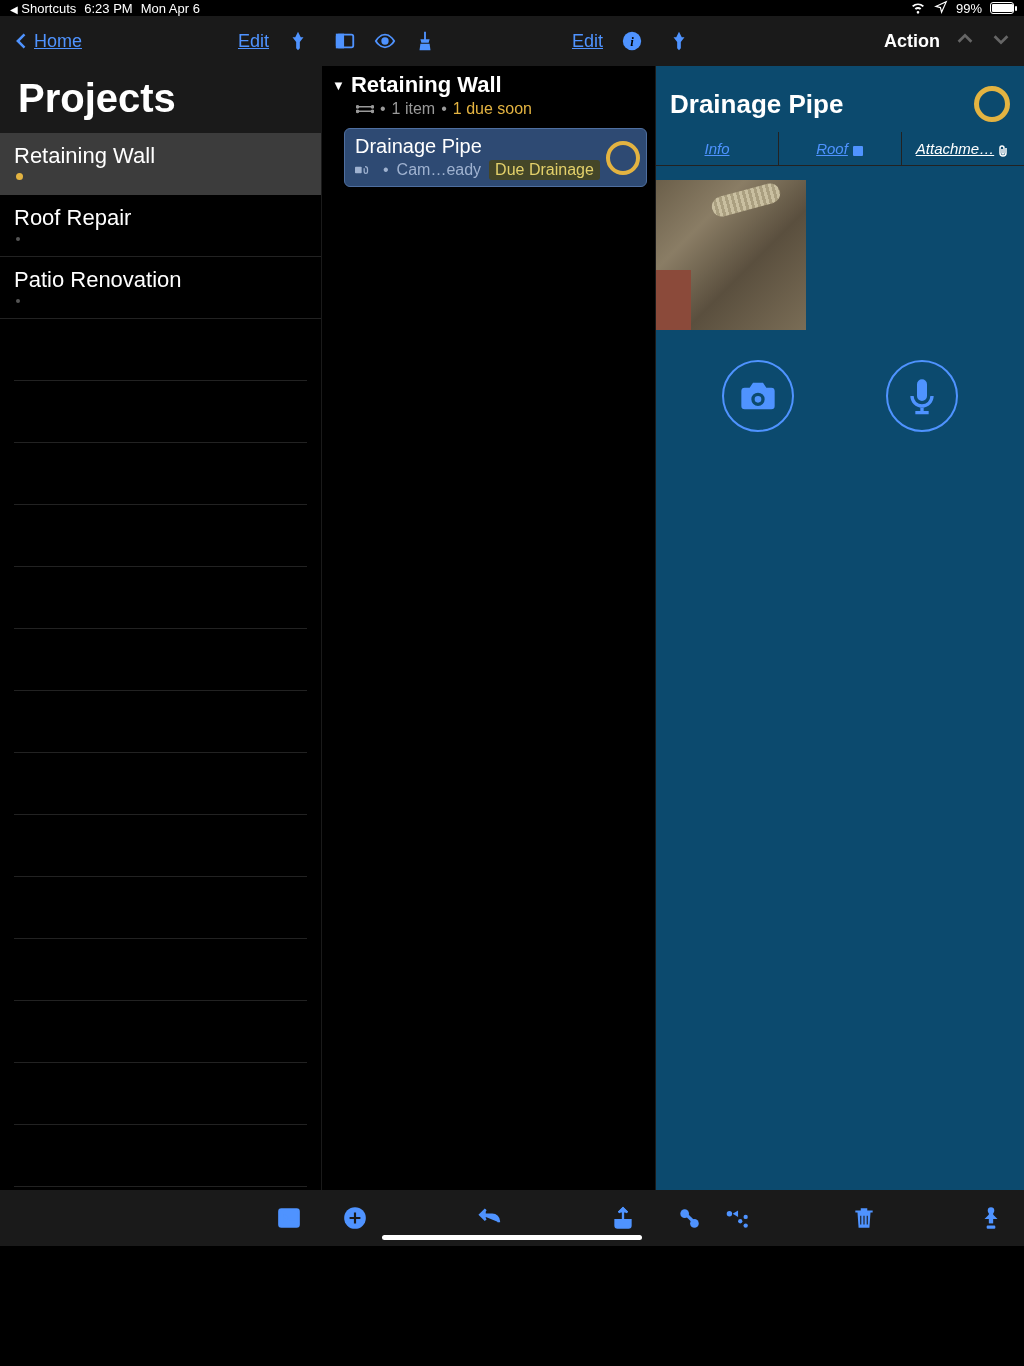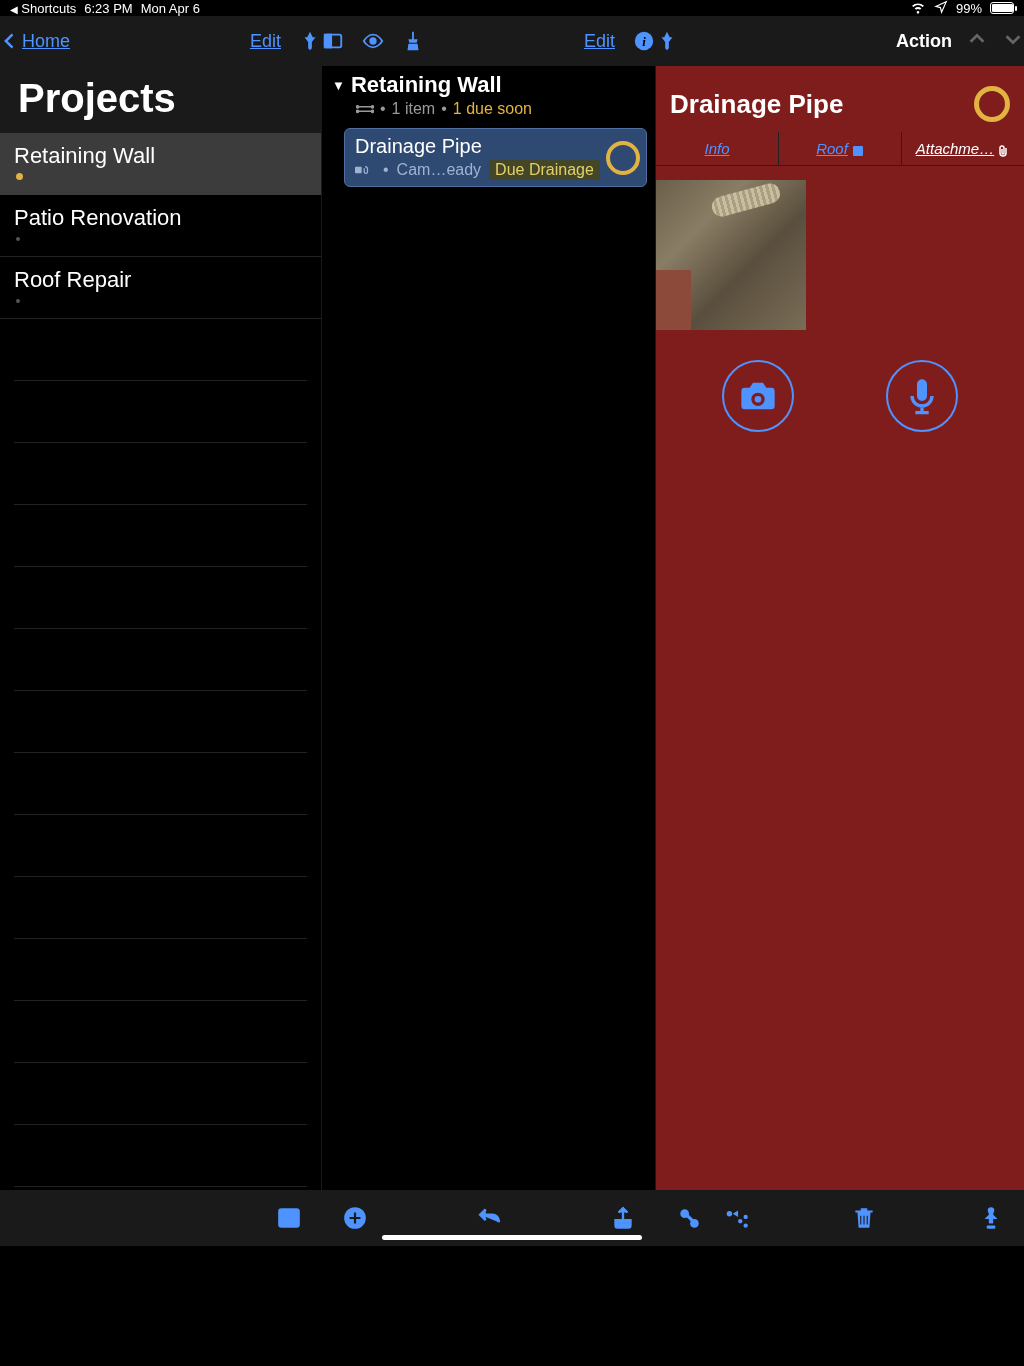--- a/index.html
+++ b/index.html
@@ -3,22 +3,22 @@
 <meta charset="utf-8">
 <style>
   * { margin: 0; padding: 0; box-sizing: border-box; }
   html, body { width: 1024px; height: 1366px; background: #000; color: #fff; font-family: -apple-system, "Helvetica Neue", Arial, sans-serif; overflow: hidden; }
   .status-bar { height: 16px; background: #000; display: flex; align-items: center; justify-content: space-between; padding: 0 10px; font-size: 13px; font-weight: 500; }
   .status-left, .status-right { display: flex; align-items: center; gap: 8px; }
   .status-left .tri { font-size: 10px; }
   .columns { display: flex; height: 1174px; }
   .col1 { width: 322px; background: #000; border-right: 1px solid #1a1a1a; display: flex; flex-direction: column; }
   .col2 { width: 334px; background: #000; border-right: 1px solid #1a1a1a; display: flex; flex-direction: column; }
-  .col3 { flex: 1; background: #7f1d1d; display: flex; flex-direction: column; }
-  .nav { height: 50px; display: flex; align-items: center; justify-content: space-between; padding: 0 0; background: #1a1a1a; }
+  .col3 { flex: 1; background: #0c4a6e; display: flex; flex-direction: column; }
+  .nav { height: 50px; display: flex; align-items: center; justify-content: space-between; padding: 0 12px; background: #1a1a1a; }
   .nav-left, .nav-right { display: flex; align-items: center; gap: 18px; }
   .link { color: #4f93ff; text-decoration: underline; font-size: 18px; cursor: pointer; }
   .icon { width: 22px; height: 22px; display: inline-flex; align-items: center; justify-content: center; }
   .pin svg, .icon svg { width: 100%; height: 100%; }
   .col1-title { font-size: 40px; font-weight: 700; padding: 10px 18px 12px; background: #1a1a1a; }
   .projects-list { flex: 1; overflow: hidden; }
   .project-row { padding: 10px 14px 6px; border-bottom: 1px solid #222; min-height: 62px; }
   .project-row.selected { background: #3c3c3c; border-bottom: 1px solid #3c3c3c; }
   .project-name { font-size: 22px; font-weight: 400; color: #fff; }
   .project-dot { width: 7px; height: 7px; border-radius: 50%; background: #e3b341; margin-top: 4px; margin-left: 2px; }
@@ -116,25 +116,25 @@
         </span>
       </div>
     </div>
     <div class="col1-title">Projects</div>
     <div class="projects-list">
       <div class="project-row selected">
         <div class="project-name">Retaining Wall</div>
         <div class="project-dot"></div>
       </div>
       <div class="project-row">
+        <div class="project-name">Roof Repair</div>
+        <div class="project-subdot"></div>
+      </div>
+      <div class="project-row">
         <div class="project-name">Patio Renovation</div>
-        <div class="project-subdot"></div>
-      </div>
-      <div class="project-row">
-        <div class="project-name">Roof Repair</div>
         <div class="project-subdot"></div>
       </div>
       <div class="empty-row"></div>
       <div class="empty-row"></div>
       <div class="empty-row"></div>
       <div class="empty-row"></div>
       <div class="empty-row"></div>
       <div class="empty-row"></div>
       <div class="empty-row"></div>
       <div class="empty-row"></div>

